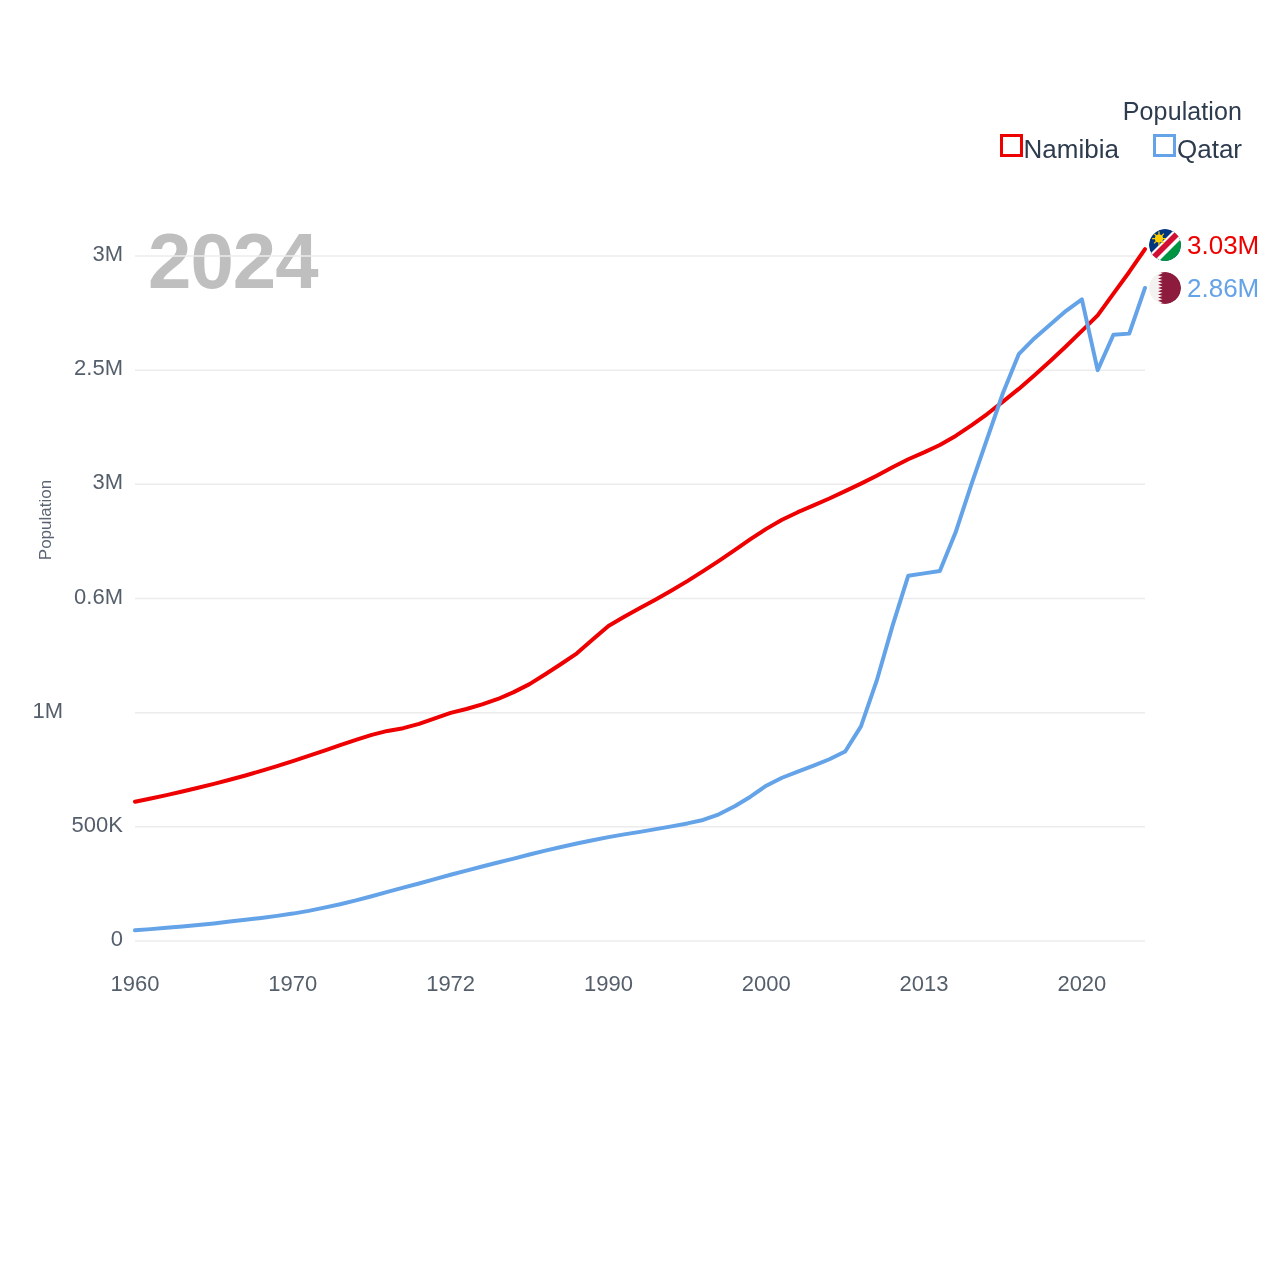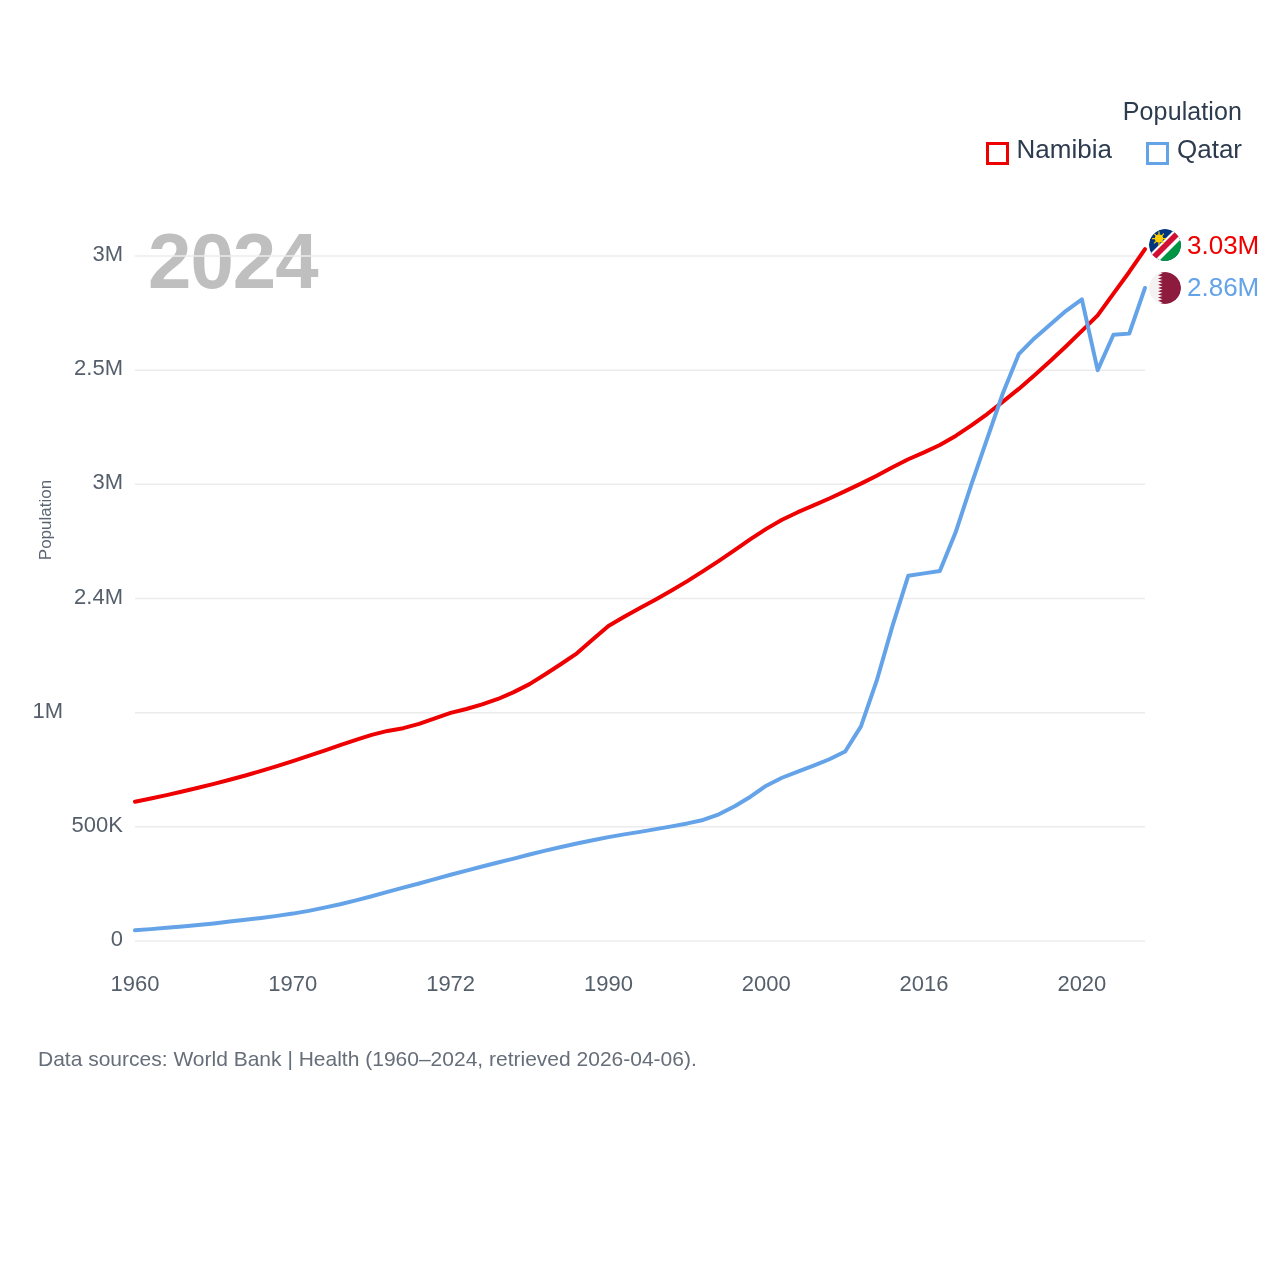--- a/index.html
+++ b/index.html
@@ -36,22 +36,22 @@
   }
   .legend-items {
     margin-top: 7px;
     display: flex;
     justify-content: flex-end;
     align-items: center;
     gap: 22px;
   }
   .legend-item {
     display: flex;
-    align-items: flex-end;
-    gap: 8px;
+    align-items: flex-start;
+    gap: 1px;
     padding-left: 12px;
   }
   .legend-swatch {
     width: 23px;
     height: 23px;
     box-sizing: border-box;
     background: #ffffff;
   }
   .legend-swatch.ns { border: 3px solid #ee0000; }
   .legend-swatch.qa { border: 3px solid #64a3e8; }
@@ -166,32 +166,32 @@
     <g id="series-paths">
         <path d="M135.00,801.72 L150.78,798.52 L166.56,795.10 L182.34,791.44 L198.13,787.79 L213.91,783.91 L229.69,779.80 L245.47,775.46 L261.25,770.89 L277.03,766.10 L292.81,761.07 L308.59,755.82 L324.38,750.57 L340.16,745.09 L355.94,739.84 L371.72,734.82 L387.50,730.93 L403.28,728.19 L419.06,723.86 L434.84,718.38 L450.63,712.89 L466.41,709.01 L482.19,704.45 L497.97,698.97 L513.75,692.12 L529.53,684.13 L545.31,674.31 L561.09,664.03 L576.88,653.30 L592.66,639.60 L608.44,625.90 L624.22,616.77 L640.00,608.09 L655.78,599.41 L671.56,590.51 L687.34,581.15 L703.13,571.10 L718.91,560.83 L734.69,550.09 L750.47,539.13 L766.25,528.86 L782.03,519.73 L797.81,512.19 L813.59,505.34 L829.38,498.49 L845.16,491.18 L860.94,483.65 L876.72,475.66 L892.50,467.21 L908.28,459.22 L924.06,452.37 L939.84,445.06 L955.63,435.93 L971.41,425.42 L987.19,414.01 L1002.97,401.68 L1018.75,388.89 L1034.53,375.19 L1050.31,361.03 L1066.09,346.19 L1081.88,330.89 L1097.66,315.37 L1113.44,293.68 L1129.22,271.98 L1145.00,249.15" fill="none" stroke="#ee0000" stroke-width="4" stroke-linejoin="round" stroke-linecap="round"></path>
         <path d="M135.00,930.27 L150.78,929.13 L166.56,927.76 L182.34,926.39 L198.13,925.02 L213.91,923.42 L229.69,921.59 L245.47,919.76 L261.25,917.94 L277.03,915.88 L292.81,913.60 L308.59,910.86 L324.38,907.66 L340.16,904.24 L355.94,900.36 L371.72,896.25 L387.50,891.91 L403.28,887.57 L419.06,883.46 L434.84,879.12 L450.63,874.78 L466.41,870.67 L482.19,866.56 L497.97,862.45 L513.75,858.57 L529.53,854.46 L545.31,850.58 L561.09,846.93 L576.88,843.50 L592.66,840.31 L608.44,837.11 L624.22,834.37 L640.00,831.86 L655.78,829.12 L671.56,826.38 L687.34,823.41 L703.13,819.98 L718.91,814.27 L734.69,806.28 L750.47,796.69 L766.25,785.73 L782.03,777.74 L797.81,771.58 L813.59,765.64 L829.38,759.25 L845.16,751.48 L860.94,726.37 L876.72,680.70 L892.50,625.90 L908.28,575.67 L924.06,573.38 L939.84,571.10 L955.63,532.28 L971.41,484.33 L987.19,438.67 L1002.97,393.00 L1018.75,354.18 L1034.53,338.20 L1050.31,324.50 L1066.09,310.80 L1081.88,299.38 L1097.66,370.17 L1113.44,334.77 L1129.22,333.63 L1145.00,287.97" fill="none" stroke="#64a3e8" stroke-width="4" stroke-linejoin="round" stroke-linecap="round"></path>
       </g>
   </svg>
 
   <div id="y-tick-layer">
       <div class="tick-label y" style="right: 1157px; top: 926px;">0</div>
       <div class="tick-label y" style="right: 1157px; top: 811.833px;">500K</div>
       <div class="tick-label y" style="right: 1217px; top: 697.667px;">1M</div>
-      <div class="tick-label y" style="right: 1157px; top: 583.5px;">2.4M</div>
+      <div class="tick-label y" style="right: 1157px; top: 583.5px;">0.6M</div>
       <div class="tick-label y" style="right: 1157px; top: 469.333px;">3M</div>
       <div class="tick-label y" style="right: 1157px; top: 355.167px;">2.5M</div>
       <div class="tick-label y" style="right: 1157px; top: 241px;">3M</div>
     </div>
   <div id="x-tick-layer">
       <div class="tick-label x" style="left: 85px; width: 100px; top: 971px;">1960</div>
       <div class="tick-label x" style="left: 242.812px; width: 100px; top: 971px;">1970</div>
       <div class="tick-label x" style="left: 400.625px; width: 100px; top: 971px;">1972</div>
       <div class="tick-label x" style="left: 558.438px; width: 100px; top: 971px;">1990</div>
       <div class="tick-label x" style="left: 716.25px; width: 100px; top: 971px;">2000</div>
-      <div class="tick-label x" style="left: 874.062px; width: 100px; top: 971px;">2016</div>
+      <div class="tick-label x" style="left: 874.062px; width: 100px; top: 971px;">2013</div>
       <div class="tick-label x" style="left: 1031.88px; width: 100px; top: 971px;">2020</div>
     </div>
 
   <div class="end-label" id="end-label-namibia" style="left: 1149px; top: 229px;">
     <span class="flag-badge">
       <svg viewBox="0 0 32 32" width="32" height="32">
         <defs>
             <clipPath id="clipNS">
               <circle cx="16" cy="16" r="16"></circle>
             </clipPath>
@@ -208,36 +208,35 @@
             <line x1="5.1" y1="4.6" x2="14.9" y2="14.4"></line>
             <line x1="14.9" y1="4.6" x2="5.1" y2="14.4"></line>
           </g>
           <circle cx="10" cy="9.5" r="2.6" fill="#ffce00"></circle>
         </g>
       </svg>
     </span>
     <span class="end-value ns">3.03M</span>
   </div>
 
-  <div class="end-label" id="end-label-qatar" style="left: 1149px; top: 271.967px;">
+  <div class="end-label" id="end-label-qatar" style="left: 1149px; top: 271.967px; align-items: flex-end;">
     <span class="flag-badge">
       <svg viewBox="0 0 32 32" width="32" height="32">
         <defs>
             <clipPath id="clipQA">
               <circle cx="16" cy="16" r="16"></circle>
             </clipPath>
           </defs>
         <g clip-path="url(#clipQA)">
           <rect width="32" height="32" fill="#f4f2f0"></rect>
           <path d="M9 0 L13.5 1.6 L9 3.2 L13.5 4.8 L9 6.4 L13.5 8 L9 9.6 L13.5 11.2
                    L9 12.8 L13.5 14.4 L9 16 L13.5 17.6 L9 19.2 L13.5 20.8 L9 22.4
                    L13.5 24 L9 25.6 L13.5 27.2 L9 28.8 L13.5 30.4 L9 32 L32 32 L32 0 Z" fill="#8d1b3d"></path>
         </g>
       </svg>
     </span>
     <span class="end-value qa">2.86M</span>
   </div>
 
   <div class="footer">
-    <div>Data sources: World Bank | Health (1960–2024, retrieved 2026-04-06).</div>
   </div>
 
 </div>
 
 </body></html>

